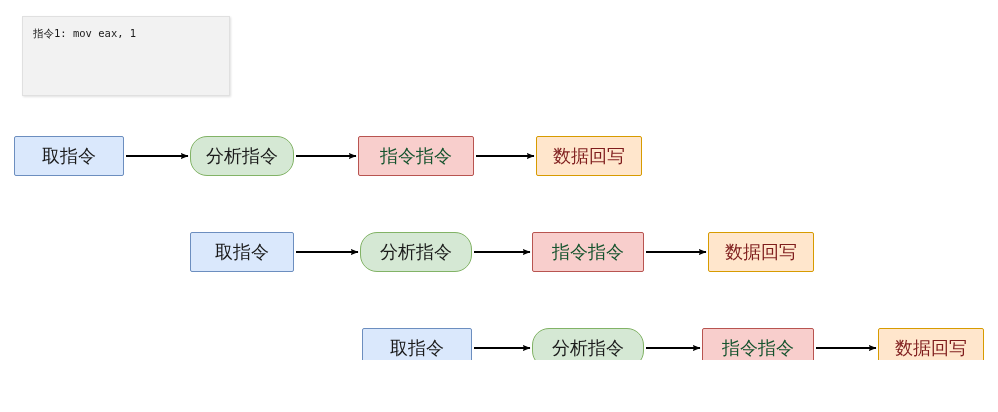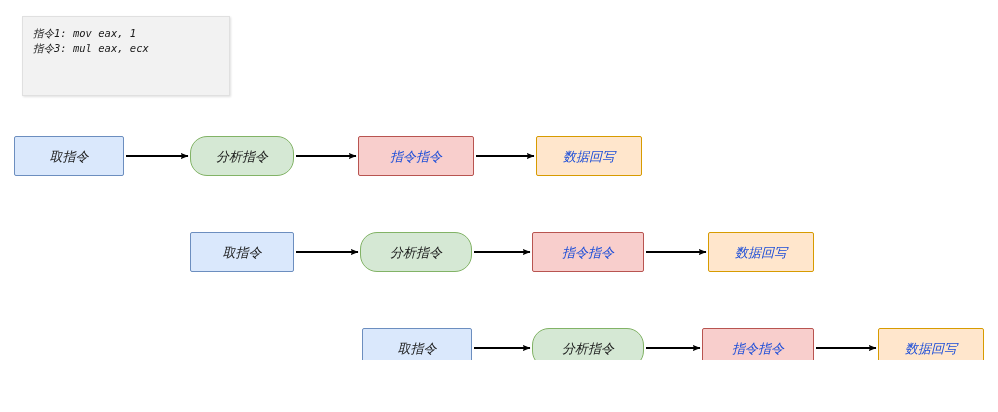--- a/index.html
+++ b/index.html
@@ -7,21 +7,20 @@
     padding: 0;
     background: #ffffff;
   }
   #canvas {
     position: relative;
     width: 998px;
     height: 360px;
     background: #ffffff;
     font-family: "Liberation Sans", sans-serif;
     overflow: hidden;
-    font-style: italic;
   }
   .code-box {
     position: absolute;
     left: 22px;
     top: 16px;
     width: 208px;
     height: 80px;
     background: #f2f2f2;
     border: 1px solid #e0e0e0;
     box-shadow: 1px 1px 2px rgba(0,0,0,0.12);
@@ -34,48 +33,47 @@
     line-height: 15px;
     color: #1a1a1a;
     white-space: pre;
   }
   .node {
     position: absolute;
     box-sizing: border-box;
     display: flex;
     align-items: center;
     justify-content: center;
-    font-size: 13px;
+    font-size: 18px;
     line-height: 1;
     border-width: 1.6px;
     border-style: solid;
     border-radius: 2px;
   }
   .node span { display: block; }
   .n-fetch  { background: #dae8fc; border-color: #6c8ebf; color: #1a1a1a; }
   .n-decode { background: #d5e8d4; border-color: #82b366; color: #1a1a1a; border-radius: 17px; }
-  .n-exec   { background: #f8cecc; border-color: #b85450; color: #1d4ed8; }
-  .n-write  { background: #ffe6cc; border-color: #d79b00; color: #1d4ed8; }
+  .n-exec   { background: #f8cecc; border-color: #b85450; color: #14532d; }
+  .n-write  { background: #ffe6cc; border-color: #d79b00; color: #7f1d1d; }
   svg.arrows {
     position: absolute;
     left: 0;
     top: 0;
     width: 998px;
     height: 412px;
     pointer-events: none;
   }
 </style>
 </head>
 <body>
 
 <div id="canvas">
 
   <div class="code-box">
     <div class="code-line">指令1: mov eax, 1</div>
-    <div class="code-line">指令3: mul eax, ecx</div>
   </div>
 
   <svg class="arrows">
     <defs>
       <marker id="ah" markerWidth="9" markerHeight="9" refX="7.5" refY="3.2" orient="auto" markerUnits="userSpaceOnUse">
         <path d="M0,0 L8,3.2 L0,6.4 L1.6,3.2 z" fill="#000000"></path>
       </marker>
     </defs>
     <g fill="none" stroke="#000000" stroke-width="1.8" marker-end="url(#ah)">
       <path d="M126,156 C150,156 160,156 188,156"></path>

